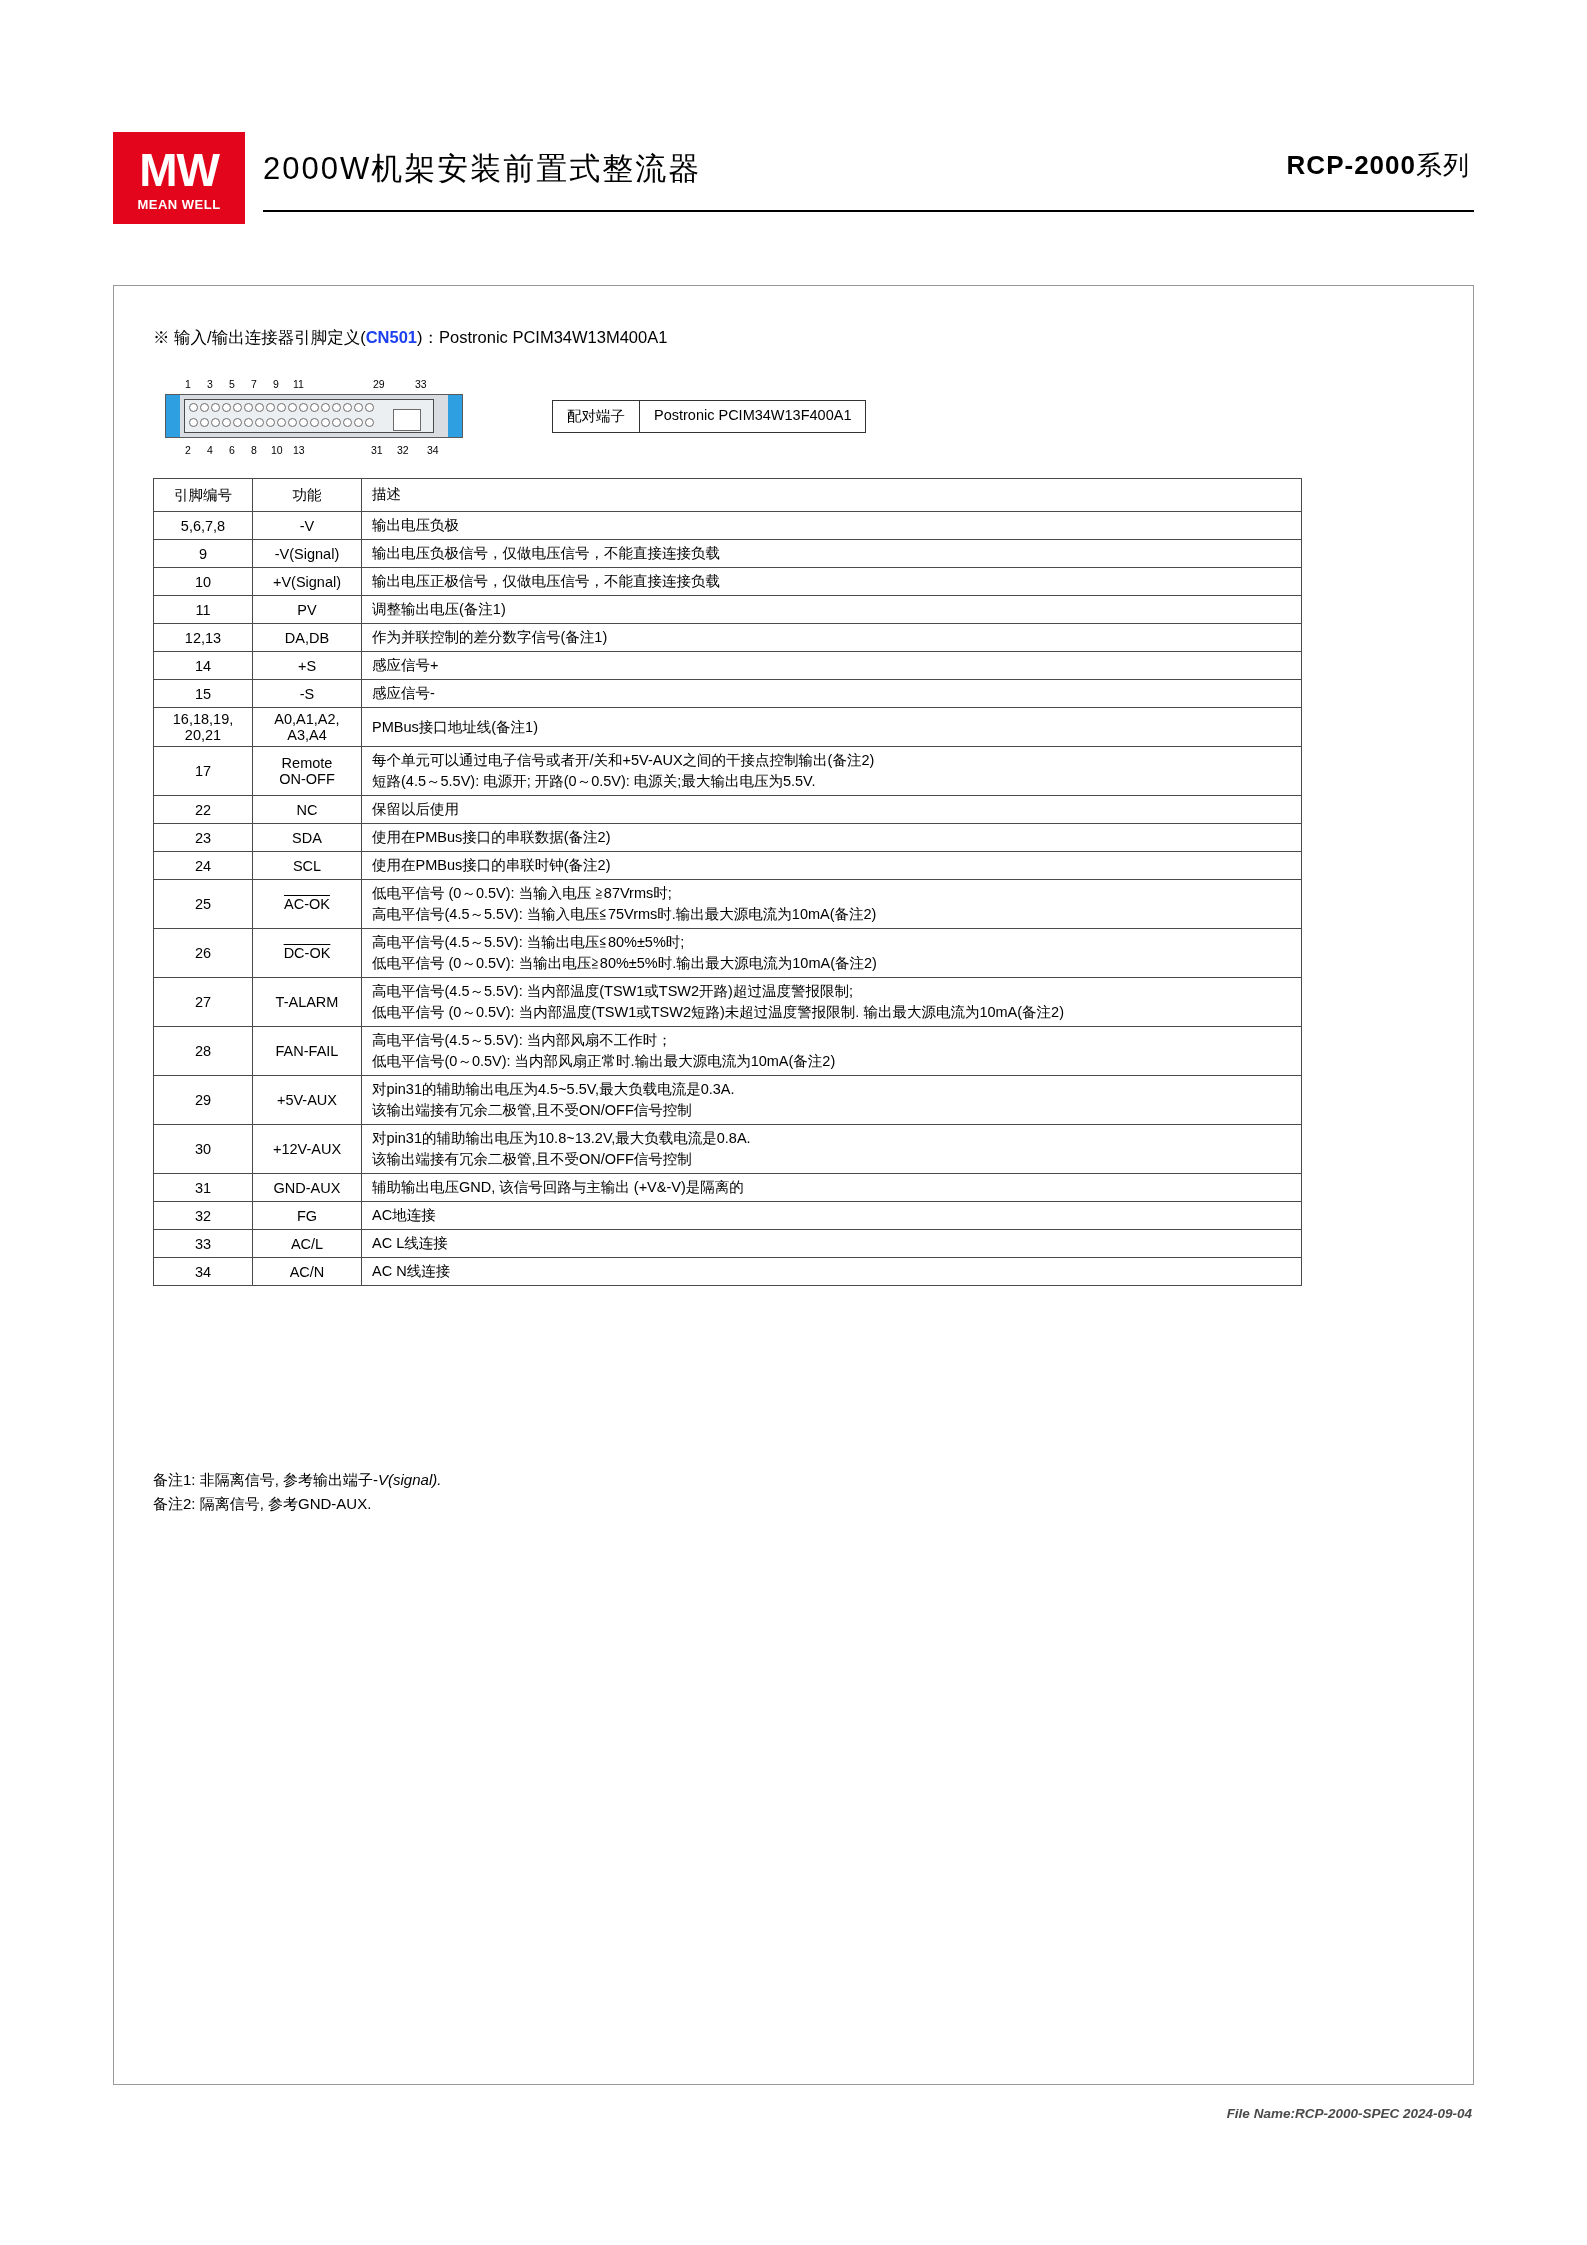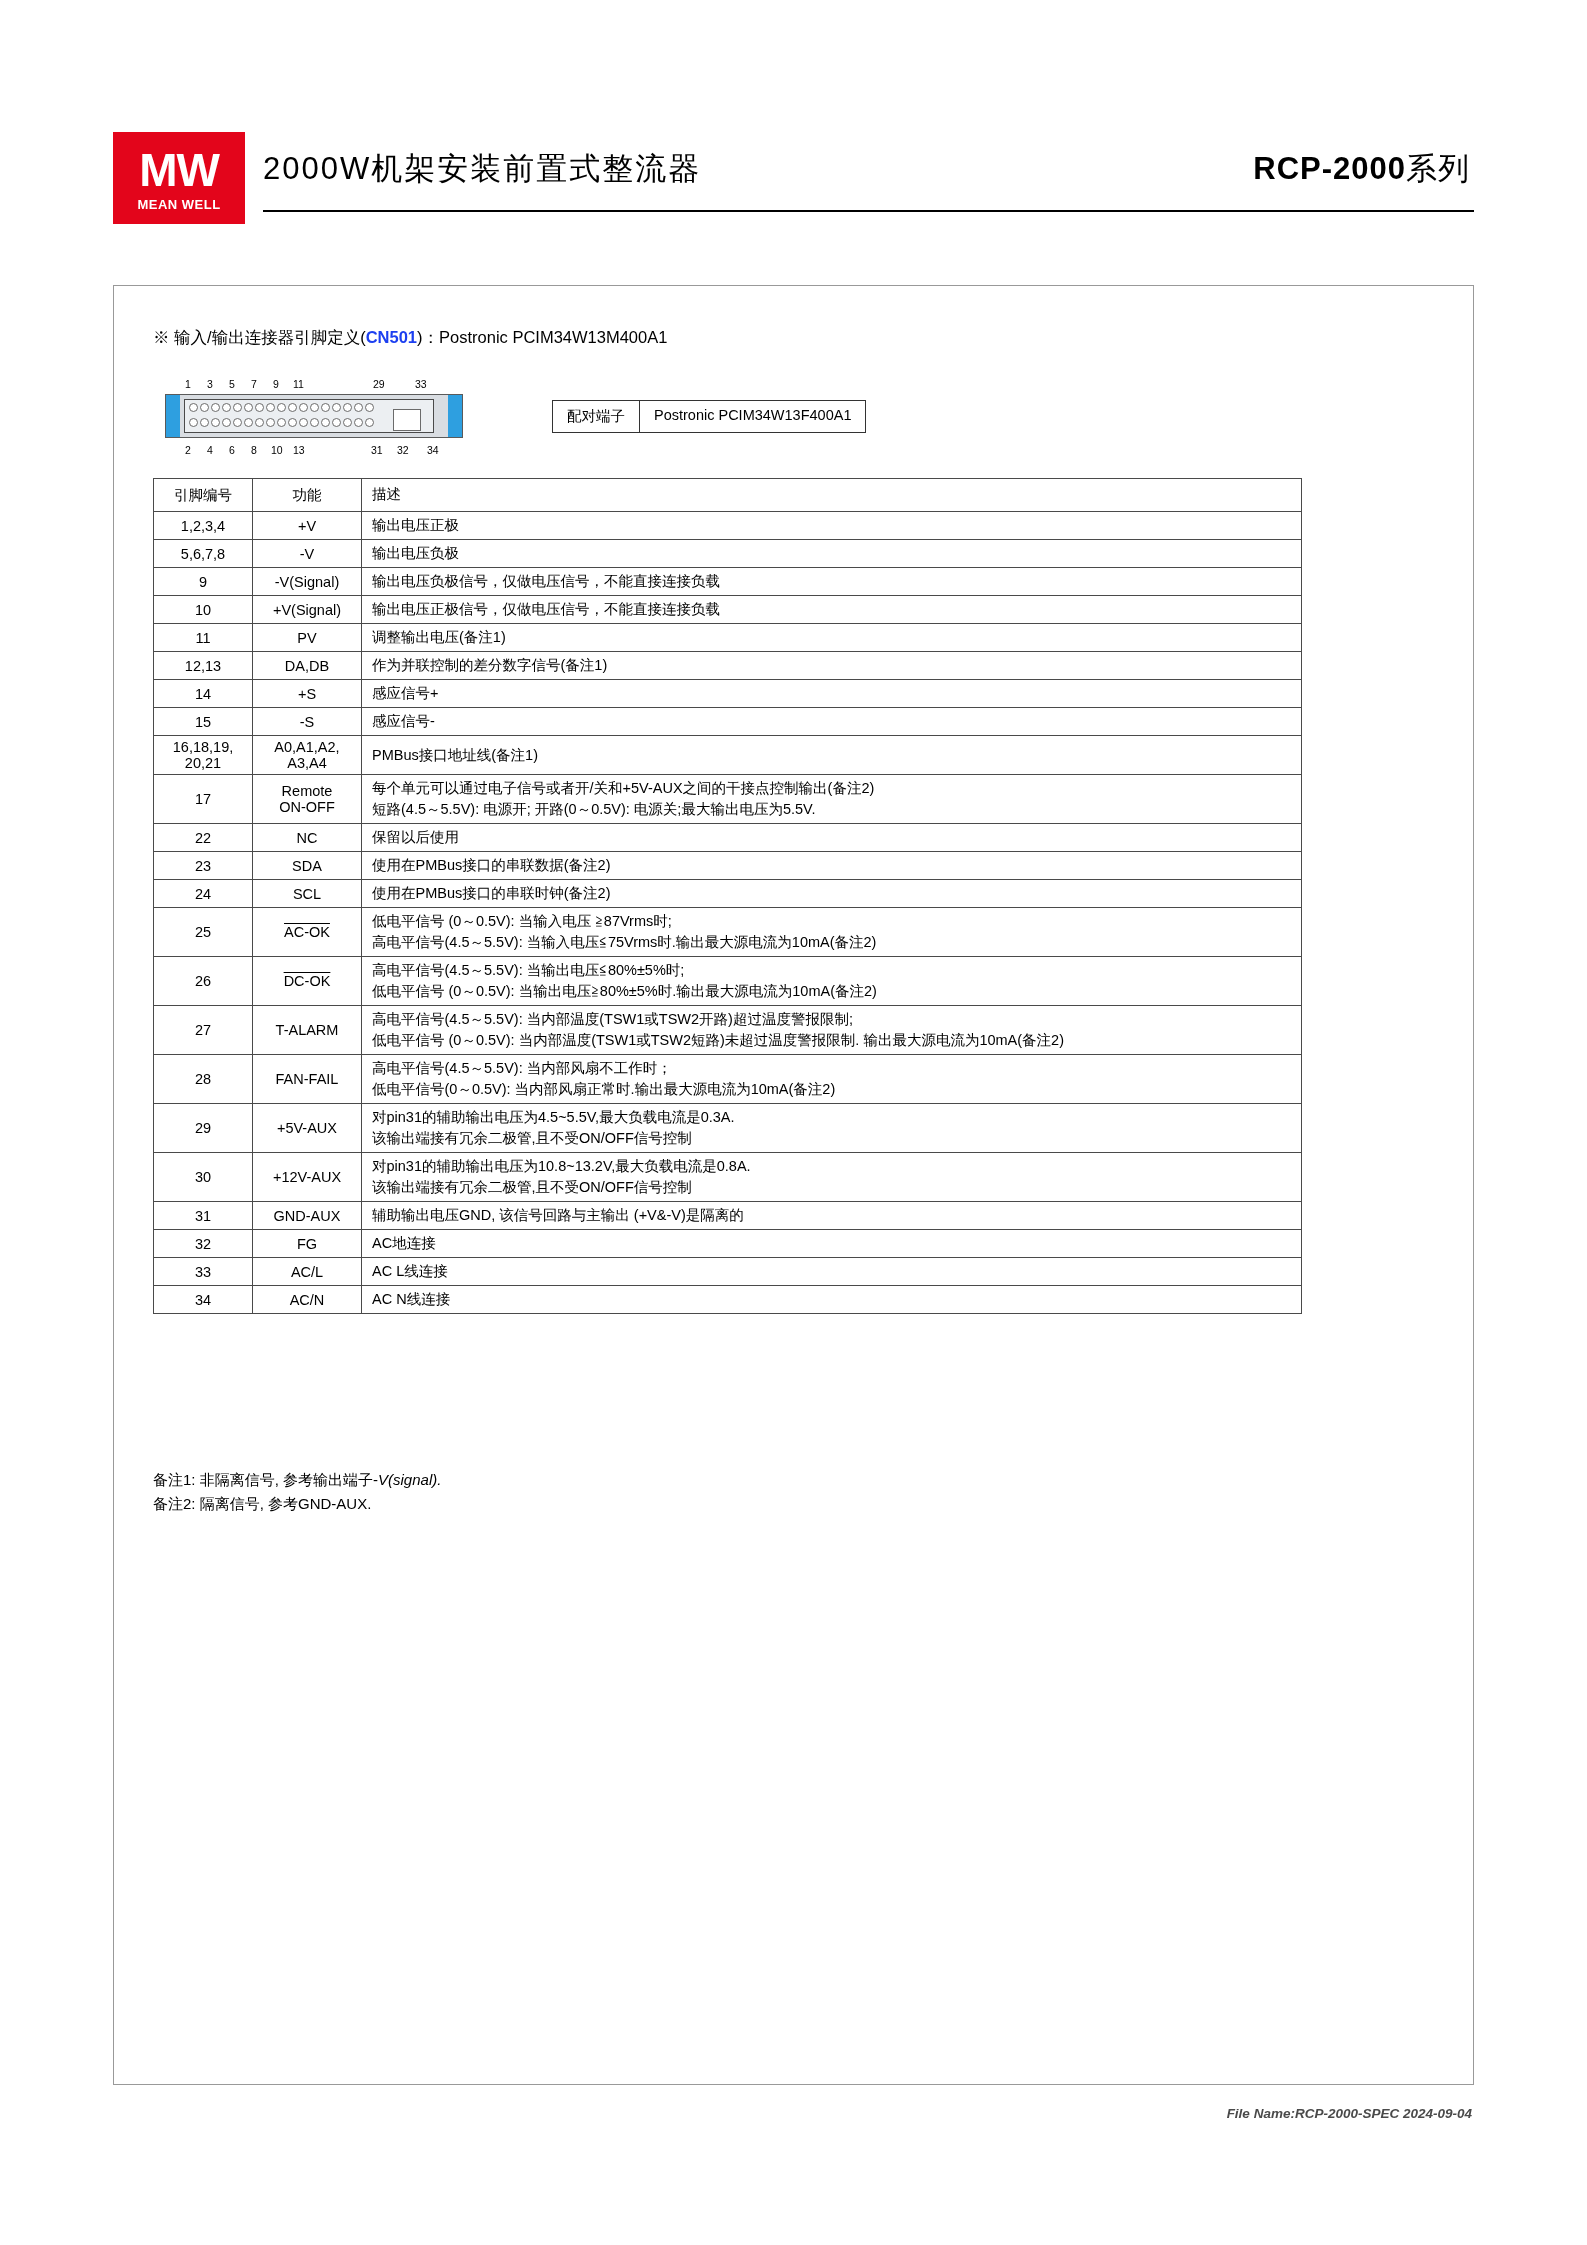--- a/index.html
+++ b/index.html
@@ -65,21 +65,21 @@
     top: 16px;
     font-size: 31px;
     letter-spacing: 2px;
     color: #000;
     white-space: nowrap;
   }
   .title-series {
     position: absolute;
     right: 4px;
     top: 16px;
-    font-size: 31px;
+    font-size: 26px;
     letter-spacing: 1px;
     font-weight: bold;
     white-space: nowrap;
   }
   .title-series .sx { font-weight: normal; }
   .header-rule {
     position: absolute;
     left: 18px;
     right: 0;
     bottom: 12px;
@@ -362,25 +362,20 @@
 
   <table class="pintable">
     <tbody>
       <tr class="hdr">
         <td class="c-pin">引脚编号</td>
         <td class="c-fun">功能</td>
         <td class="c-desc">描述</td>
       </tr>
 
       <tr>
-        <td class="c-pin">1,2,3,4</td>
-        <td class="c-fun">+V</td>
-        <td class="c-desc">输出电压正极</td>
-      </tr>
-      <tr>
         <td class="c-pin">5,6,7,8</td>
         <td class="c-fun">-V</td>
         <td class="c-desc">输出电压负极</td>
       </tr>
       <tr>
         <td class="c-pin">9</td>
         <td class="c-fun">-V(Signal)</td>
         <td class="c-desc">输出电压负极信号，仅做电压信号，不能直接连接负载</td>
       </tr>
       <tr>

